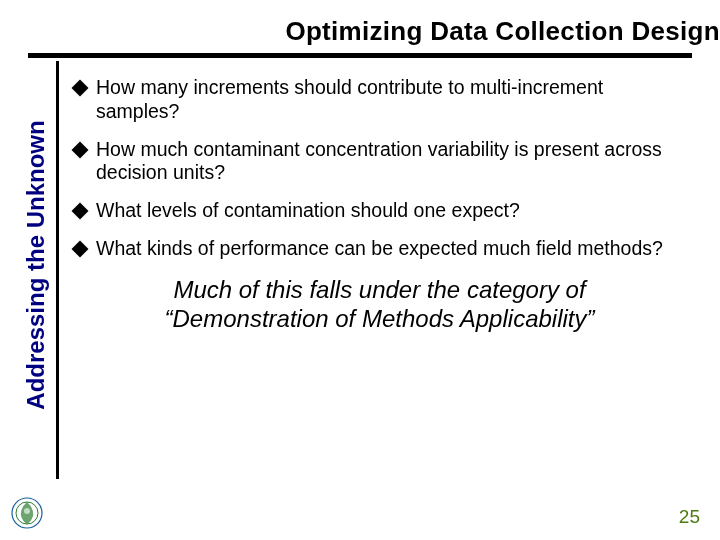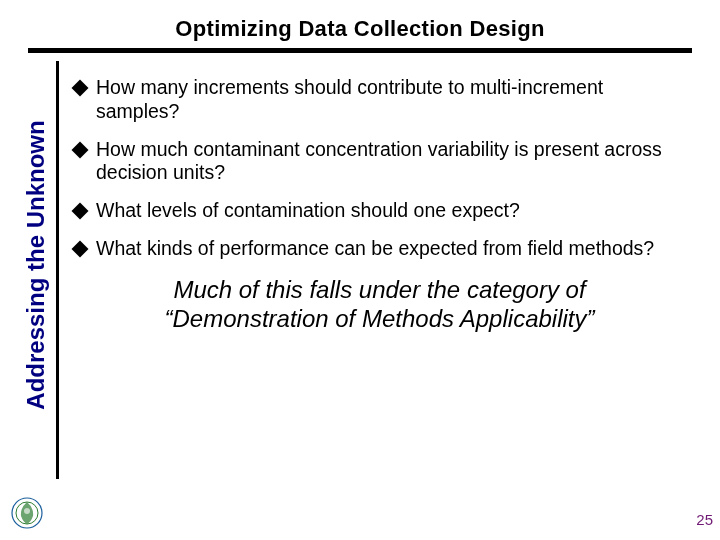--- a/index.html
+++ b/index.html
@@ -7,23 +7,23 @@
     width: 720px;
     height: 540px;
     background: #ffffff;
     font-family: Arial, Helvetica, sans-serif;
     position: relative;
     overflow: hidden;
   }
   .title {
     font-family: "Arial Black", Arial, sans-serif;
     font-weight: 900;
-    font-size: 22px;
+    font-size: 26px;
     color: #000;
-    text-align: center;
+    text-align: right;
     padding-top: 16px;
     padding-bottom: 6px;
     letter-spacing: 0.3px;
   }
   .title-rule {
     height: 5px;
     background: #000;
     margin: 0 28px 0 28px;
   }
   .sidebar-label {
@@ -78,24 +78,24 @@
   .conclusion {
     font-style: italic;
     font-size: 24px;
     color: #000;
     text-align: center;
     margin: 6px 20px 0 20px;
     line-height: 1.22;
   }
   .page-number {
     position: absolute;
-    right: 7px;
+    right: 20px;
     bottom: 12px;
-    font-size: 15px;
-    color: #701a75;
+    font-size: 19px;
+    color: #4d7c0f;
   }
   .logo {
     position: absolute;
     left: 10px;
     bottom: 10px;
     width: 34px;
     height: 34px;
   }
 </style>
 </head>
@@ -115,21 +115,21 @@
   <div class="bullet-item">
     <span class="diamond"></span>
     <span class="bullet-text">How much contaminant concentration variability is present across decision units?</span>
   </div>
   <div class="bullet-item">
     <span class="diamond"></span>
     <span class="bullet-text">What levels of contamination should one expect?</span>
   </div>
   <div class="bullet-item">
     <span class="diamond"></span>
-    <span class="bullet-text">What kinds of performance can be expected from field methods?</span>
+    <span class="bullet-text">What kinds of performance can be expected much field methods?</span>
   </div>
   <div class="conclusion">Much of this falls under the category of “Demonstration of Methods Applicability”</div>
 </div>
 
 <div class="logo">
   <svg viewBox="0 0 34 34">
     <circle cx="17" cy="17" r="15" fill="none" stroke="#1a5f9c" stroke-width="1.2"></circle>
     <circle cx="17" cy="17" r="11" fill="none" stroke="#2e7d32" stroke-width="1"></circle>
     <path d="M17 6 Q10 12 11 20 Q13 26 17 28 Q21 26 23 20 Q24 12 17 6 Z" fill="#2e7d32" opacity="0.7"></path>
     <circle cx="17" cy="15" r="3" fill="#ffffff" opacity="0.6"></circle>

